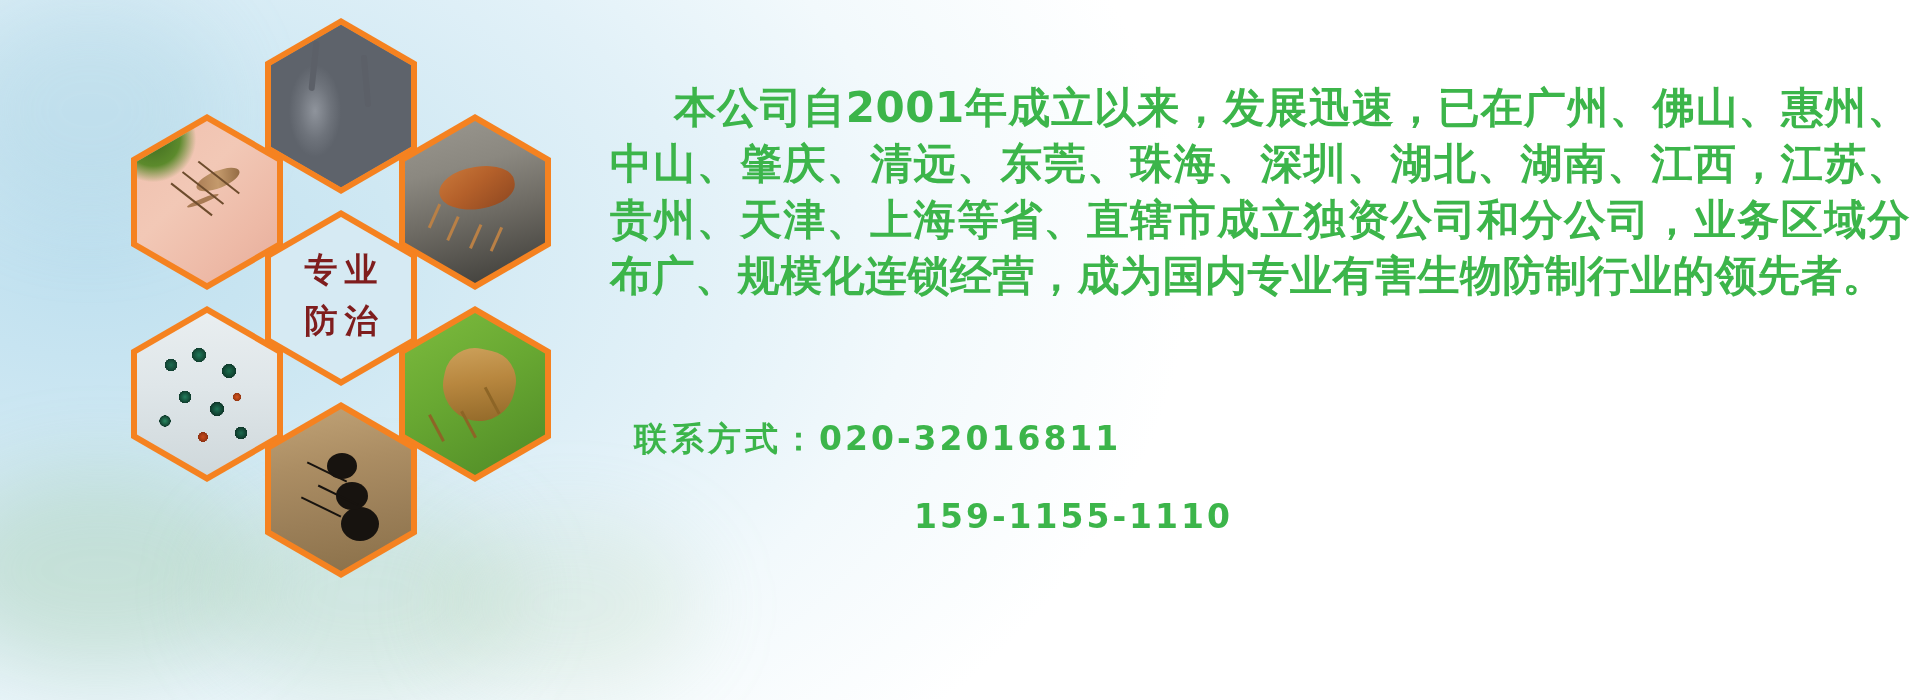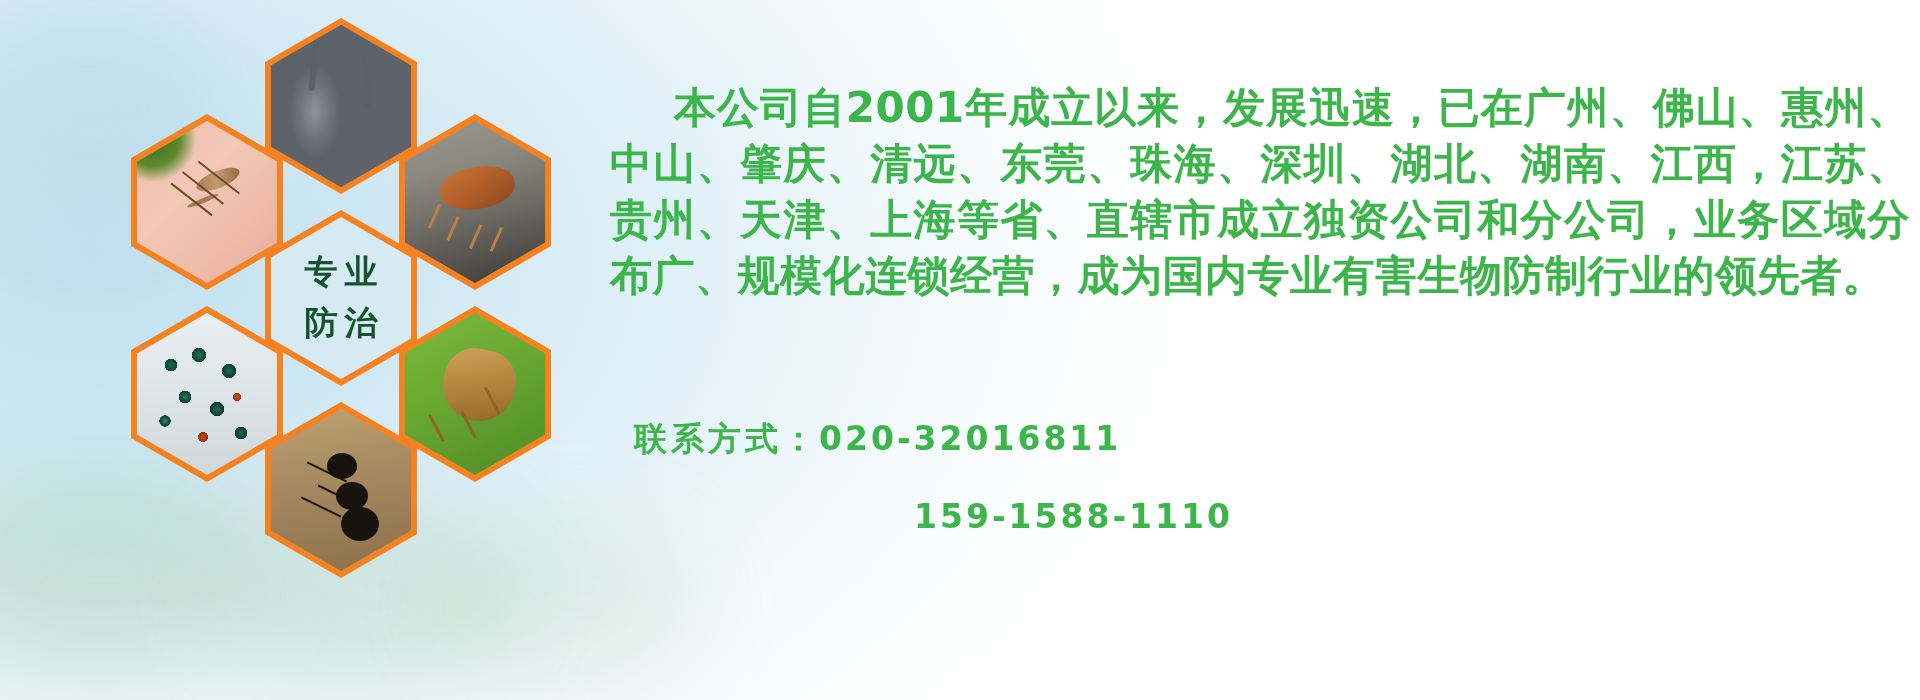--- a/index.html
+++ b/index.html
@@ -79,22 +79,22 @@
   .hex.h-ant     { left: 170px; top: 402px; }
 
   .hex.h-center .inner {
     background: #d6eaf3;
     display: flex;
     flex-direction: column;
     align-items: center;
     justify-content: center;
   }
   .logo-line {
-    color: #14532d;
-    font-family: Liberation Serif, serif;
+    color: #7f1d1d;
+    font-family: Liberation Mono, monospace;
     font-weight: bold;
     font-size: 33px;
     letter-spacing: 7px;
     text-indent: 7px;
     line-height: 1.55;
     white-space: nowrap;
   }
 
   
   .art-rat {
@@ -319,19 +319,19 @@
 
   <div id="content">
 
     <p id="about-paragraph">本公司自2001年成立以来，发展迅速，已在广州、佛山、惠州、中山、肇庆、清远、东莞、珠海、深圳、湖北、湖南、江西，江苏、贵州、天津、上海等省、直辖市成立独资公司和分公司，业务区域分布广、规模化连锁经营，成为国内专业有害生物防制行业的领先者。</p>
 
     <div id="contact-block">
       <div class="contact-row row-primary">
         <span class="contact-label">联系方式：</span><span class="contact-number">020-32016811</span>
       </div>
       <div class="contact-row row-secondary">
-        <span class="contact-number">159-1588-1110</span>
+        <span class="contact-number">159-1155-1110</span>
       </div>
     </div>
 
   </div>
 
 </div>
 
 </body></html>

